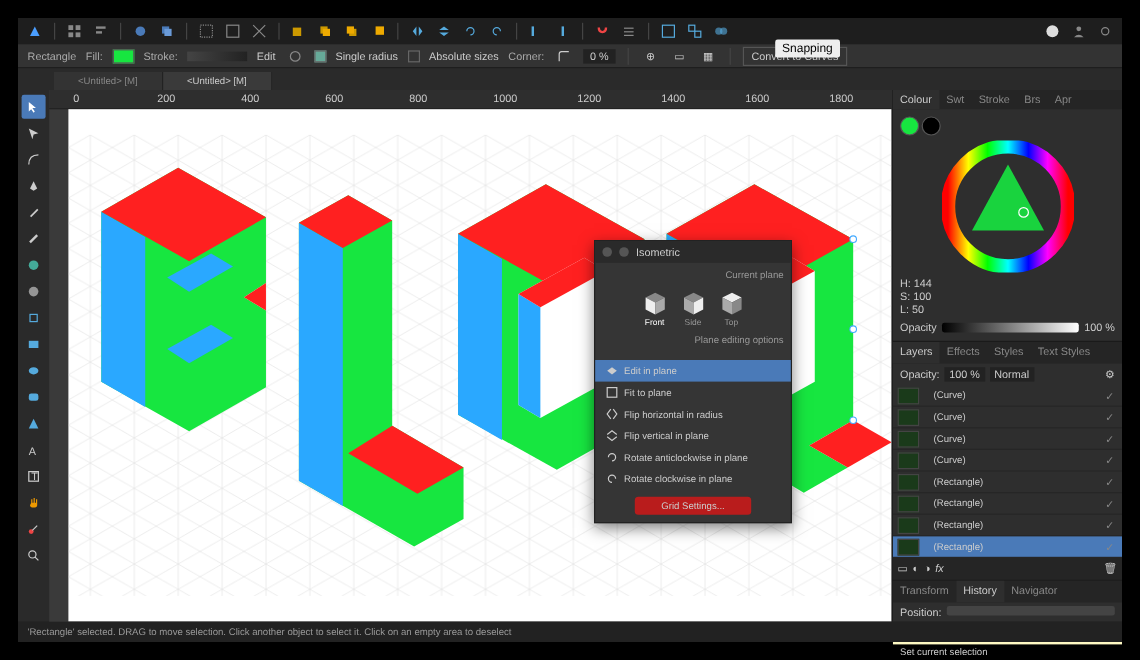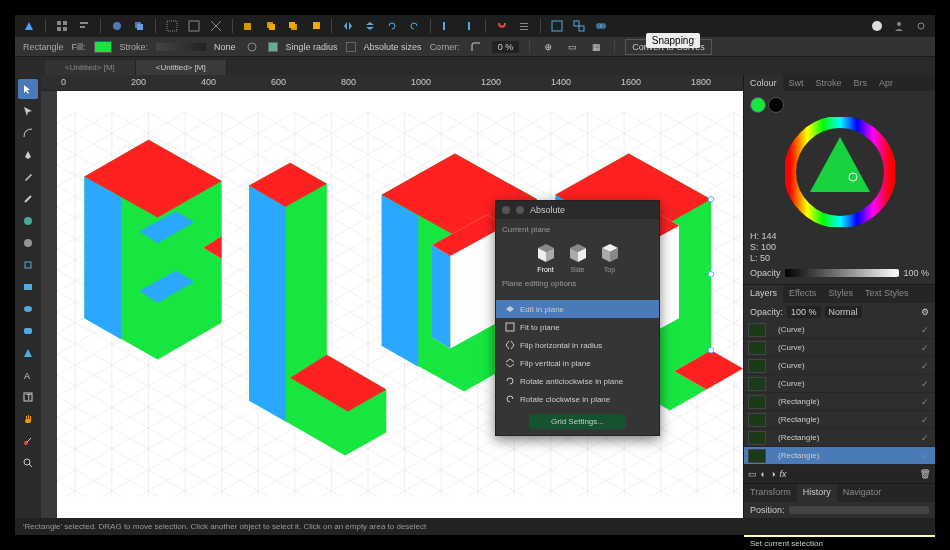--- a/index.html
+++ b/index.html
@@ -42,36 +42,36 @@
 .layer-list{flex:1;overflow:auto}
 .layer{display:flex;align-items:center;height:18px;padding:0 4px;gap:12px;border-bottom:1px solid #262626}
 .layer.sel{background:#4a7ab8}
 .lthumb{width:18px;height:14px;background:#1a3a1a;border:1px solid #444}
 .lname{flex:1;font-size:8px}
 .lchk{width:10px;color:#888}
 .layer-ctrls{height:18px;background:#252525;display:flex;align-items:center;gap:4px;padding:0 4px}
 .history-panel{border-top:1px solid #1a1a1a}
 .hist-list{max-height:110px;overflow:auto}
 .hist{padding:2px 6px;font-size:8px;border-bottom:6px solid #fef9c3}
-.pos-row{padding:3px 6px;display:flex;align-items:center;gap:4px;font-size:8px}
+.pos-row{padding:3px 6px;display:flex;align-items:flex-start;gap:4px;font-size:8px}
 .status{height:17px;background:#222;display:flex;align-items:center;padding:0 8px;font-size:8px;color:#999}
 .iso-panel{position:absolute;left:495px;top:200px;width:165px;background:#353535;border:1px solid #222;z-index:40;box-shadow:0 4px 12px rgba(0,0,0,0.5)}
 .iso-hdr{height:18px;background:#2a2a2a;display:flex;align-items:center;padding:0 6px;gap:6px}
 .iso-hdr .dot{width:8px;height:8px;border-radius:50%;background:#555}
-.iso-sec{padding:6px;text-align:left}
+.iso-sec{padding:6px;text-align:right}
 .iso-sec-title{font-size:8px;color:#999;margin-bottom:6px}
 .plane-btns{display:flex;justify-content:center;gap:8px}
 .plane-btn{display:flex;flex-direction:column;align-items:center;gap:2px;cursor:pointer}
 .plane-cube{width:24px;height:24px}
 .plane-btn.active .plane-lbl{color:#fff}
 .plane-lbl{font-size:7px;color:#999}
 .iso-opt{display:flex;align-items:center;gap:4px;padding:3px 8px;text-align:left;cursor:pointer}
 .iso-opt.active{background:#4a7ab8}
 .iso-opt span{font-size:8px}
-.iso-btn{margin:6px auto;padding:3px 22px;background:#14532d;border-radius:3px;display:inline-block;cursor:pointer;font-size:8px}
+.iso-btn{margin:6px auto;padding:3px 22px;background:#b91c1c;border-radius:3px;display:inline-block;cursor:pointer;font-size:8px}
 .iso-icon{width:12px;height:12px;flex-shrink:0}
 svg{display:block}
 .canvas svg{width:100%;height:100%}
 </style>
 </head>
 <body>
 
 <div class="app">
 
   <div class="topbar">
@@ -228,21 +228,21 @@
       </div>
   </div>
   <div class="tooltip">Snapping</div>
 
   <div class="ctxbar">
     <span class="lbl">Rectangle</span>
     <span class="lbl">Fill:</span>
     <div class="fillsw"></div>
     <span class="lbl">Stroke:</span>
     <div class="strokesw"></div>
-    <span>None</span>
+    <span>Edit</span>
     <div class="tb-ico">
         <svg viewBox="0 0 12 12">
           <circle cx="6" cy="6" r="4" fill="none" stroke="#888"></circle>
         </svg>
       </div>
     <span class="chk" style="background:#6a9"></span>
     <span>Single radius</span>
     <span class="chk"></span>
     <span>Absolute sizes</span>
     <span class="lbl">Corner:</span>
@@ -560,21 +560,21 @@
     </div>
   </div>
 
   <div class="status">'Rectangle' selected. DRAG to move selection. Click another object to select it. Click on an empty area to deselect</div>
 </div>
 
 <div class="iso-panel">
   <div class="iso-hdr">
     <div class="dot"></div>
     <div class="dot"></div>
-    <span>Absolute</span>
+    <span>Isometric</span>
   </div>
   <div class="iso-sec">
     <div class="iso-sec-title">Current plane</div>
     <div class="plane-btns">
       <div class="plane-btn active">
         <svg class="plane-cube" viewBox="0 0 24 24">
             <path d="M4 8 L12 4 L20 8 L12 12 Z" fill="#888"></path>
             <path d="M4 8 L4 18 L12 22 L12 12 Z" fill="#eee"></path>
             <path d="M12 12 L20 8 L20 18 L12 22 Z" fill="#aaa"></path>
           </svg>

